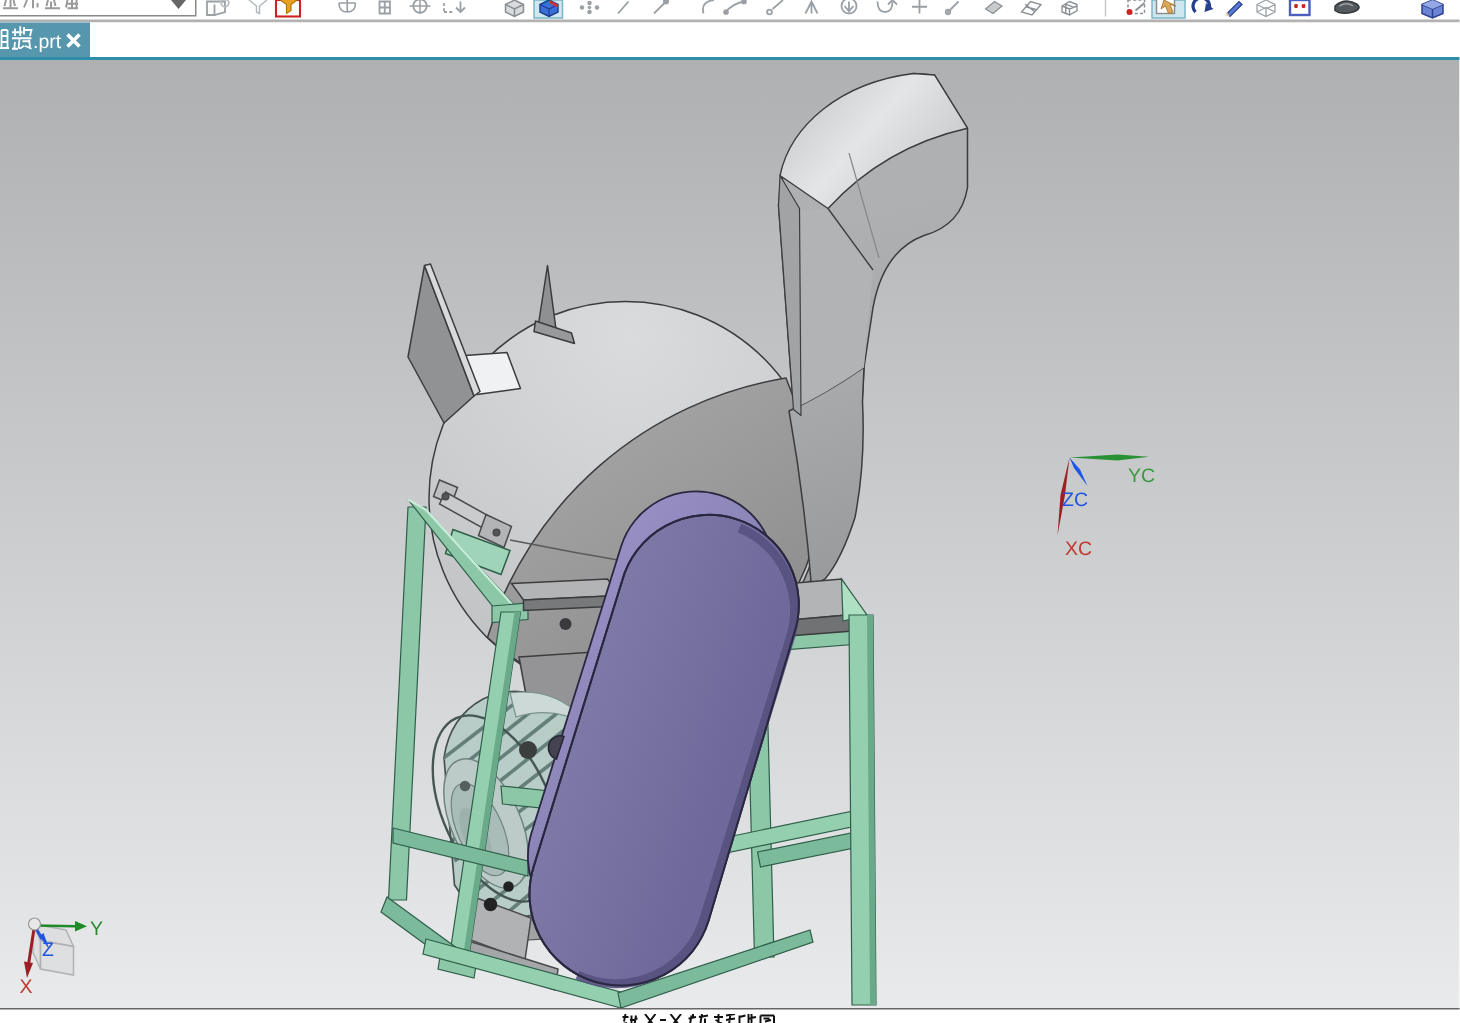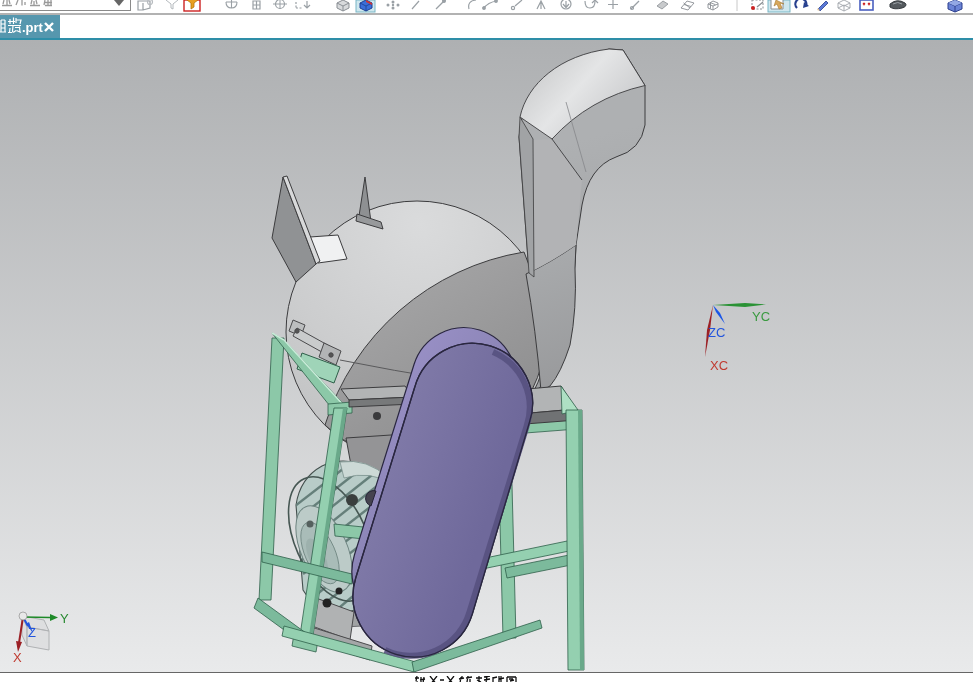--- a/index.html
+++ b/index.html
@@ -1,20 +1,20 @@
 <!DOCTYPE html>
 <html><head>
 <meta charset="utf-8">
 <style>
 html,body{margin:0;padding:0;width:973px;height:682px;overflow:hidden;background:#fff;
 font-family:"Liberation Sans",sans-serif;}
 #toolbar{position:absolute;left:0;top:0;width:973px;height:13px;background:#fff;border-bottom:2px solid #b2b2b2;overflow:hidden;}
 #combo{position:absolute;left:-2px;top:-16px;width:131px;height:25px;border:1px solid #8a8a8a;background:#fff;}
 #tabbar{position:absolute;left:0;top:15px;width:973px;height:22px;background:#fff;}
-#tab{position:absolute;left:0;top:0;width:60px;height:23px;background:#5697ae;color:#fff;overflow:hidden;font-weight:bold;}
+#tab{position:absolute;left:0;top:0;width:60px;height:23px;background:#5697ae;color:#fff;overflow:hidden;}
 #tabline{position:absolute;left:0;top:37.5px;width:973px;height:2.5px;background:#2e8ea8;}
 #viewport{position:absolute;left:0;top:40px;width:973px;height:588px;}
 #statusbar{position:absolute;left:0;top:672px;width:973px;height:10px;background:#fff;border-top:1px solid #666;overflow:hidden;}
 </style>
 </head>
 <body>
 <div id="toolbar">
 <div id="combo"></div>
 <svg width="130" height="13" viewBox="0 0 130 13" style="position:absolute;left:0;top:0">
 <g stroke="#9a9a9a" stroke-width="1.3" fill="none">

